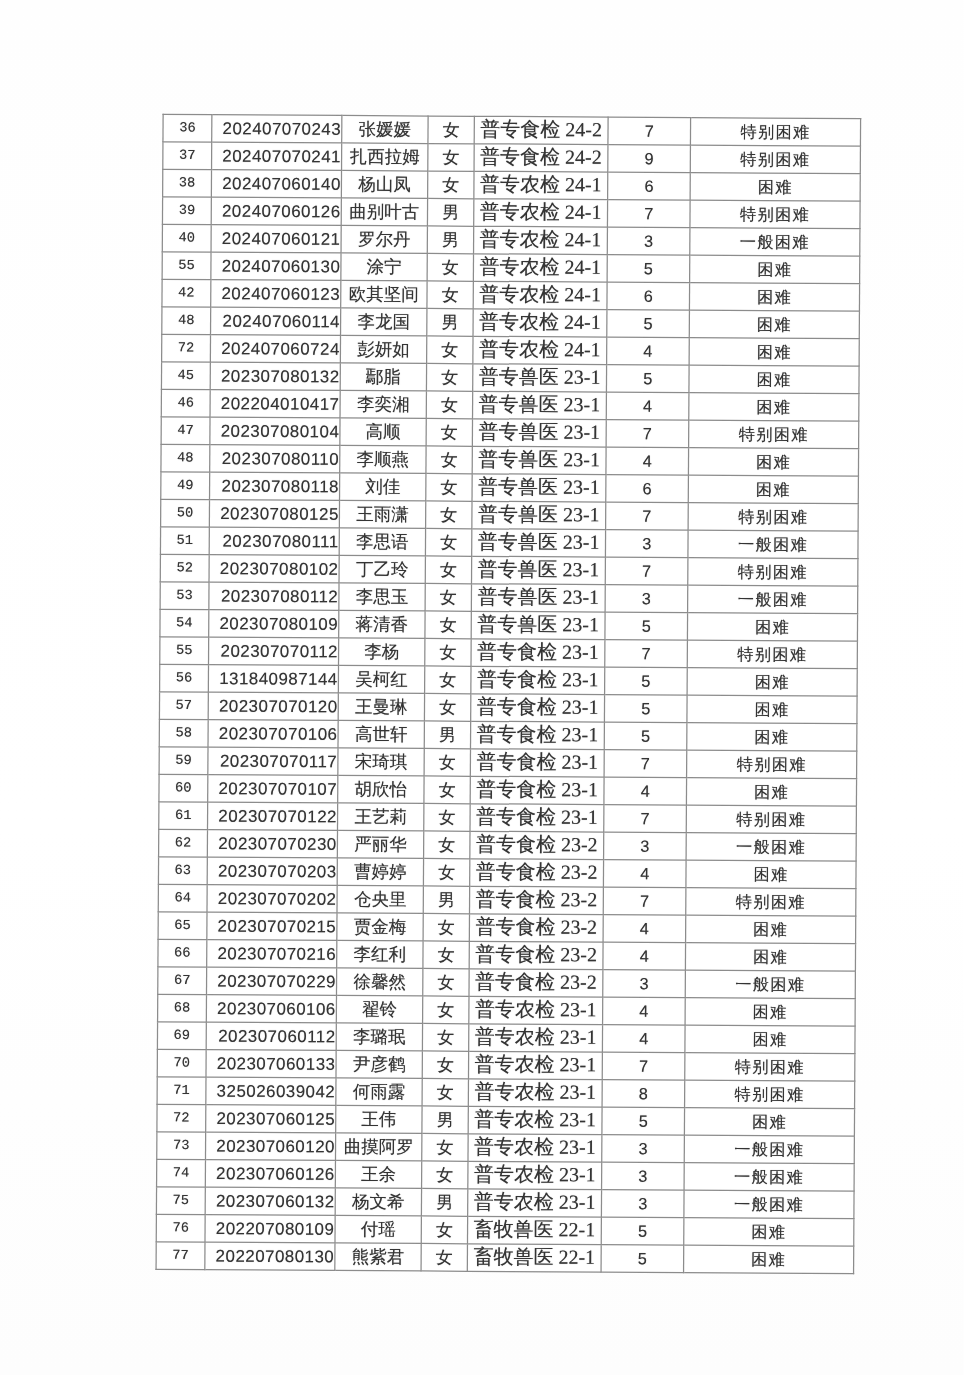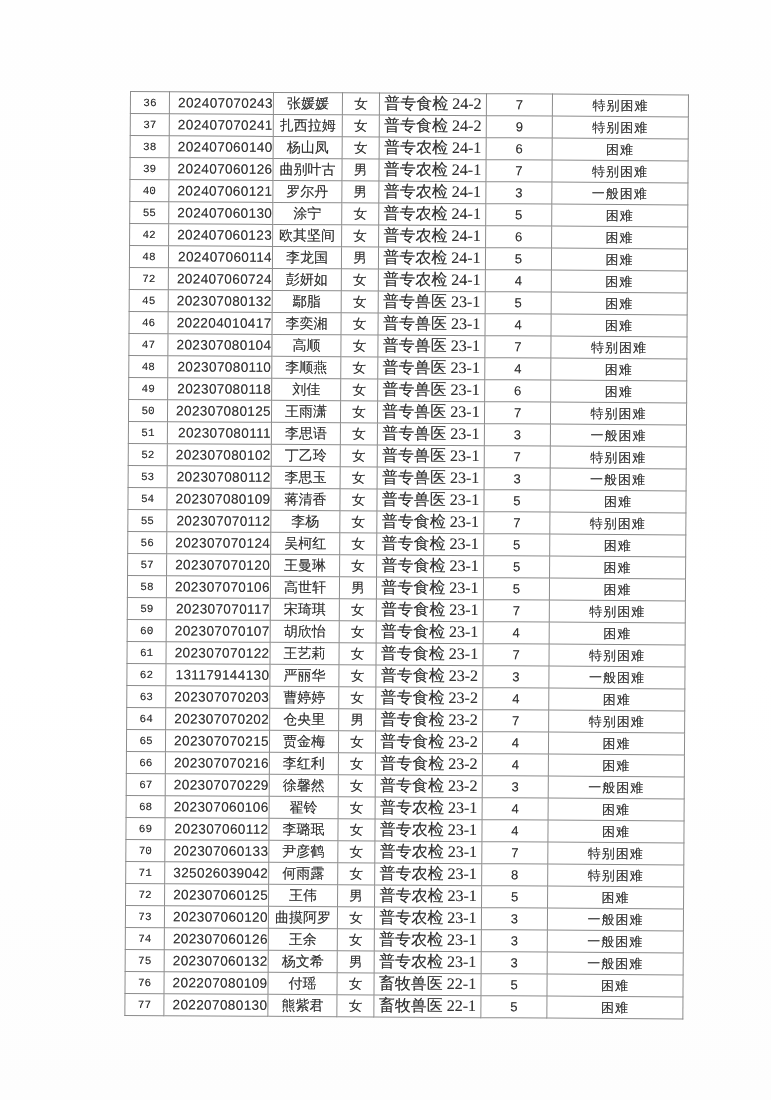--- a/index.html
+++ b/index.html
@@ -255,21 +255,21 @@
             <td>55</td>
             <td>202307070112</td>
             <td>李杨</td>
             <td>女</td>
             <td>普专食检 23-1</td>
             <td>7</td>
             <td>特别困难</td>
           </tr>
           <tr>
             <td>56</td>
-            <td>202307070124</td>
+            <td>131840987144</td>
             <td>吴柯红</td>
             <td>女</td>
             <td>普专食检 23-1</td>
             <td>5</td>
             <td>困难</td>
           </tr>
           <tr>
             <td>57</td>
             <td>202307070120</td>
             <td>王曼琳</td>
@@ -309,21 +309,21 @@
             <td>61</td>
             <td>202307070122</td>
             <td>王艺莉</td>
             <td>女</td>
             <td>普专食检 23-1</td>
             <td>7</td>
             <td>特别困难</td>
           </tr>
           <tr>
             <td>62</td>
-            <td>131179144130</td>
+            <td>202307070230</td>
             <td>严丽华</td>
             <td>女</td>
             <td>普专食检 23-2</td>
             <td>3</td>
             <td>一般困难</td>
           </tr>
           <tr>
             <td>63</td>
             <td>202307070203</td>
             <td>曹婷婷</td>

